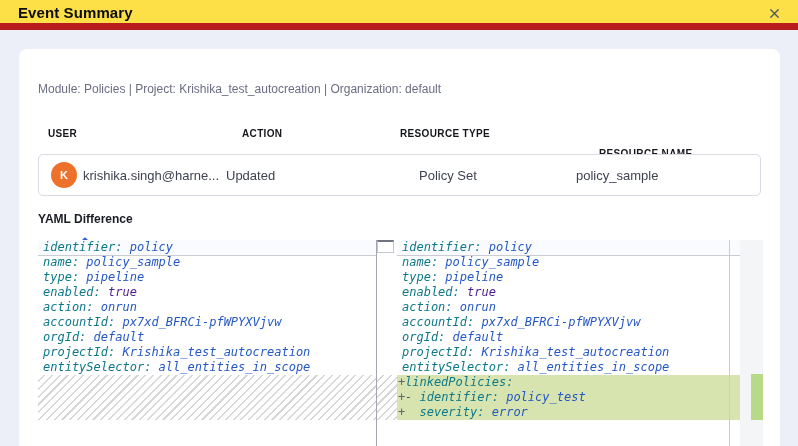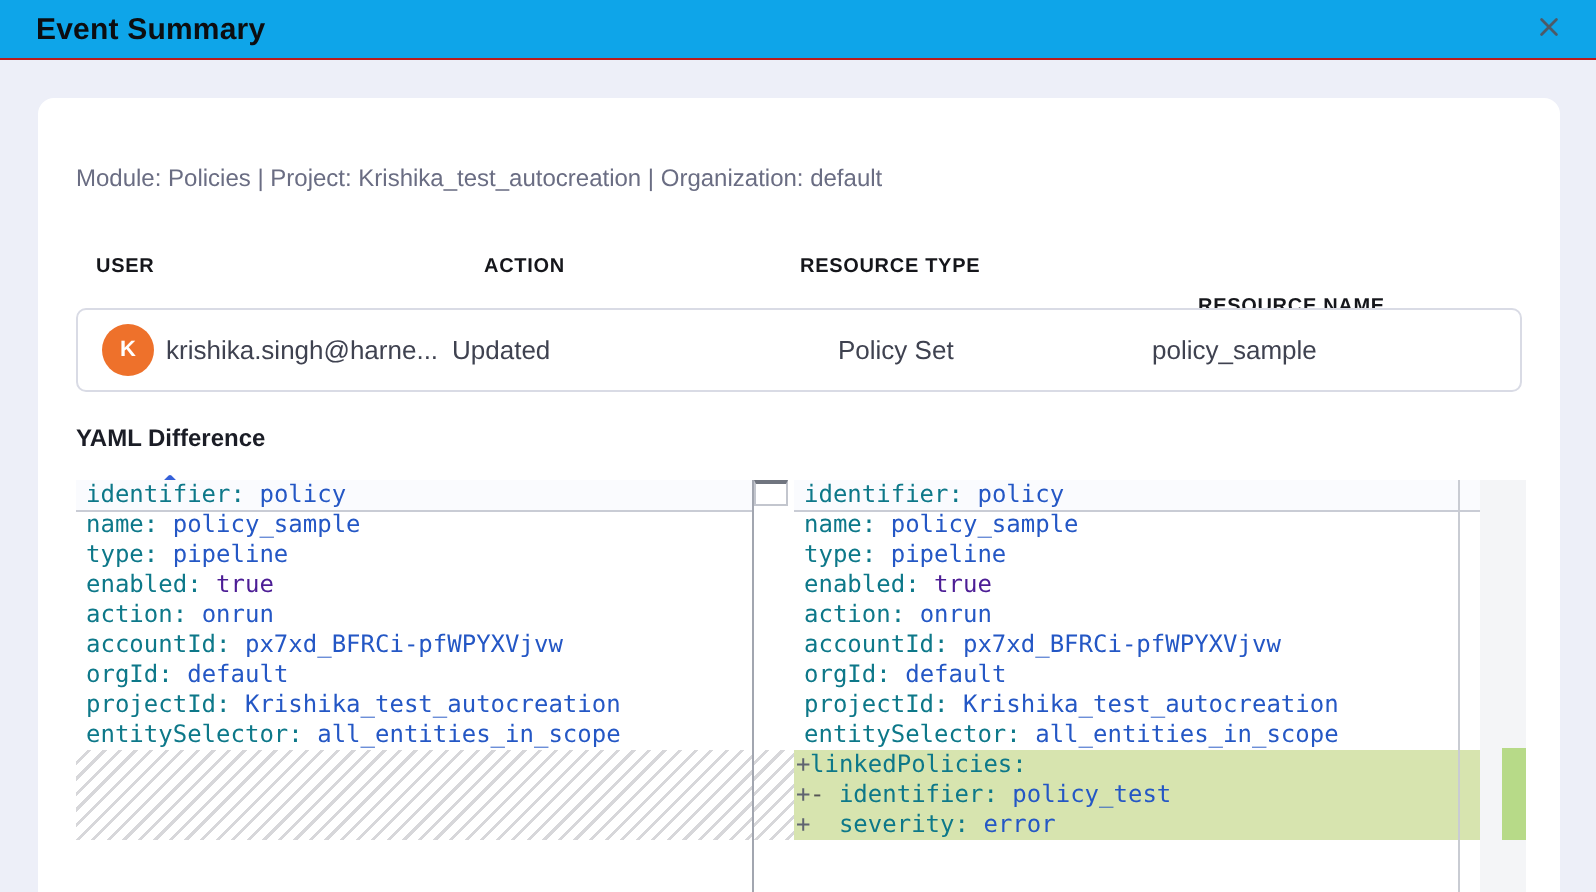--- a/index.html
+++ b/index.html
@@ -4,21 +4,21 @@
 <style>
   * { margin:0; padding:0; box-sizing:border-box; }
   html,body { background:#e9ebf5; }
   .screen {
     position:relative; width:798px; height:446px; overflow:hidden;
     background:#edeff8; font-family:"Liberation Sans",sans-serif;
   }
   
   .topbar {
     position:absolute; top:0; left:0; right:0; height:30px;
-    background:#0ea5e9; border-bottom:1px solid #b91c1c;
+    background:#fde047; border-bottom:7px solid #b91c1c;
   }
   .title {
     position:absolute; left:18px; top:50%; transform:translateY(-50%);
     font-size:15px; font-weight:700; color:#0c0d10; letter-spacing:.1px;
   }
   .close-btn {
     position:absolute; right:12px; top:3px; width:24px; height:24px;
     background:none; border:none; cursor:pointer;
     display:flex; align-items:center; justify-content:center;
   }
@@ -59,21 +59,21 @@
   .yaml-label { font-size:12px; font-weight:700; color:#1b1d26; }
   .yaml-toggle { background:none; border:none; cursor:pointer; padding:0; display:flex; align-items:center; }
   
   .diff {
     position:absolute; left:19px; top:191px; width:725px; height:229px;
     font-family:"DejaVu Sans Mono",monospace; font-size:12px; line-height:15px;
   }
   .pane { position:absolute; top:0; bottom:0; background:#fff; overflow:hidden; }
   .pane-left  { left:0; width:339px; border-right:1px solid #a2a6b0; }
   .pane-right { left:359px; width:343px; }
-  .cm-line { height:15px; white-space:pre; padding-left:5px; color:#333; }
+  .cm-line { height:15px; white-space:pre; padding-left:5px; color:#333;font-style:italic; }
   .cm-line.first { background:#fafbfe; box-shadow:0 1px 0 #c9ccd5, 0 -1px 0 #d9dce3; }
   .cm-line.added { background:#d7e4af; padding-left:8px; position:relative; }
   .tok-key  { color:#0d7889; }
   .tok-val  { color:#2457c5; }
   .tok-atom { color:#4c1d95; }
   .tok-meta { color:#555555; }
   .tok-marker { position:absolute; left:1px; top:0; color:#5f6470; }
   .hatch-fill {
     position:absolute; left:0; right:0; top:135px; height:45px;
     background:repeating-linear-gradient(135deg,#ffffff 0px,#ffffff 4px,#d7d7da 4px,#d7d7da 5.5px);

